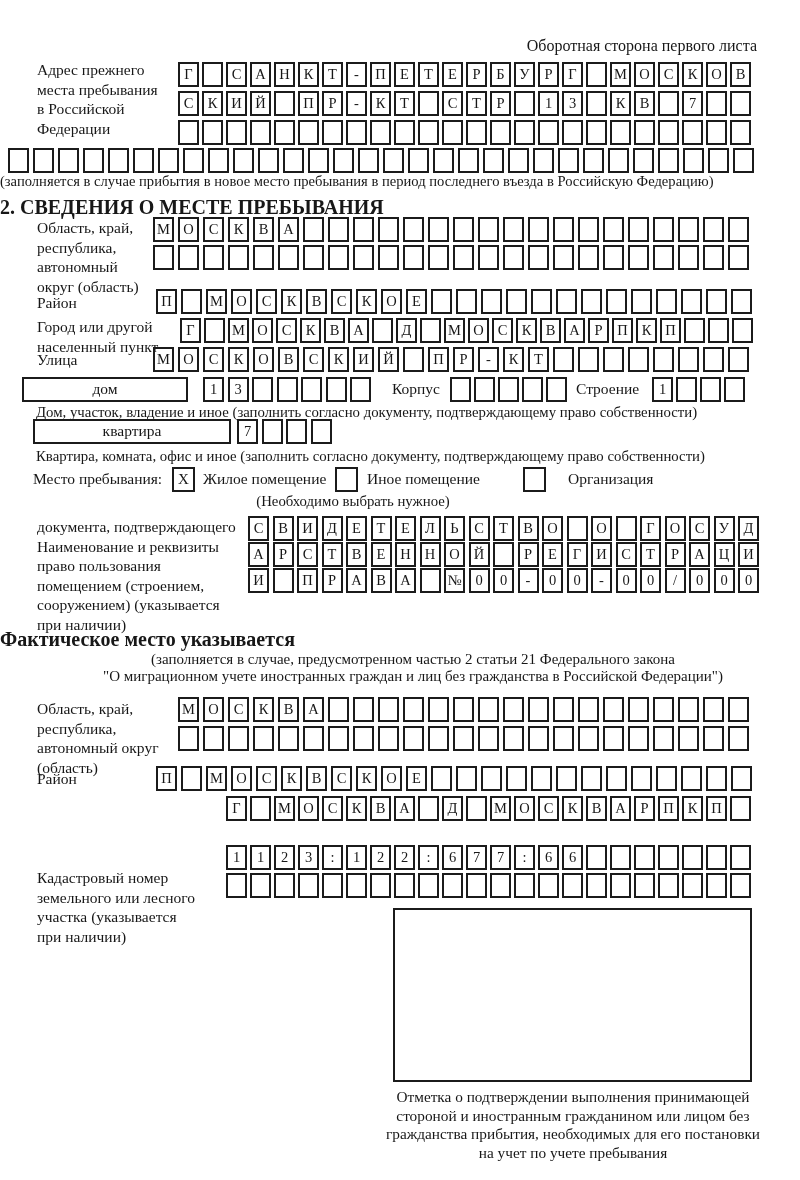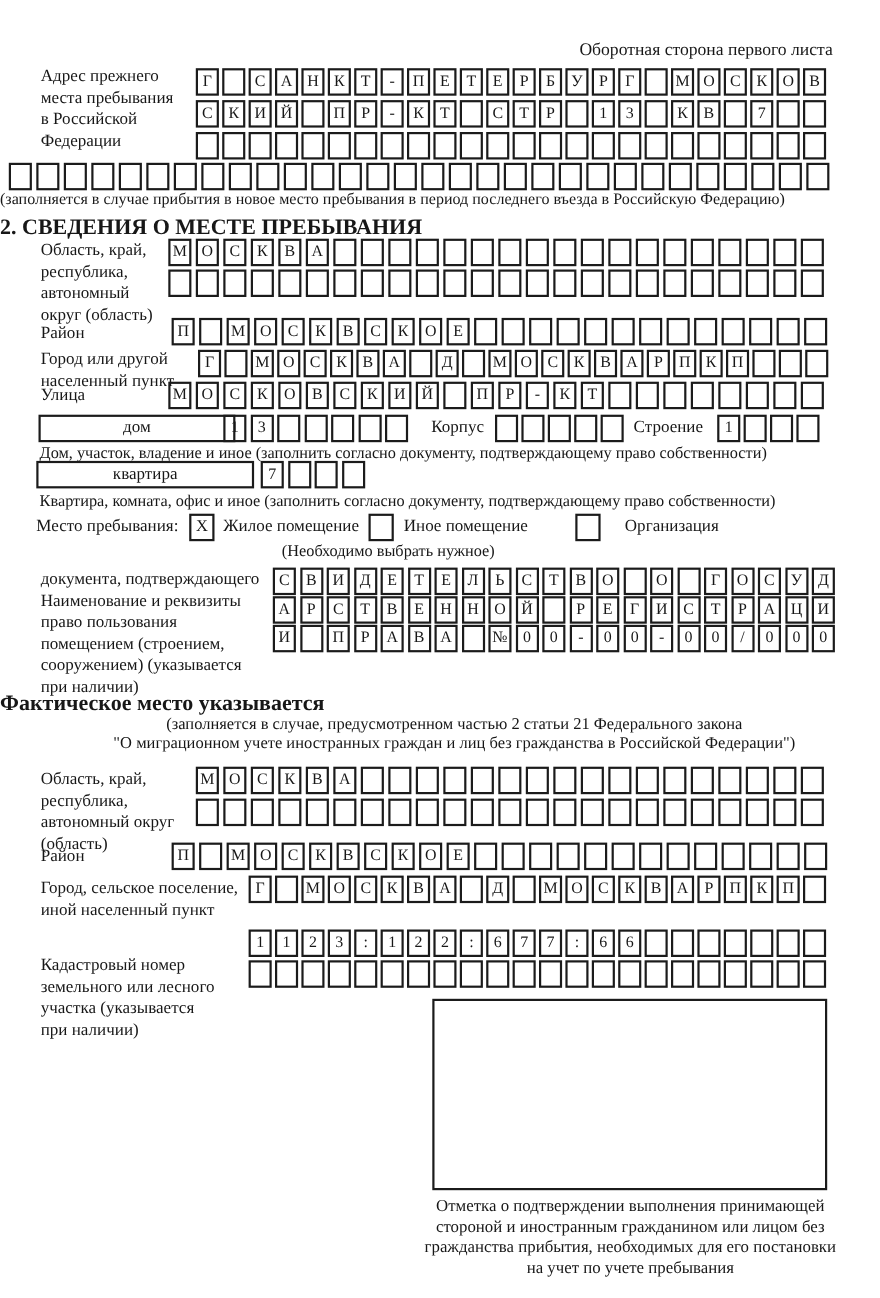--- a/index.html
+++ b/index.html
@@ -289,21 +289,21 @@
       <span class="cell"></span>
       <span class="cell"></span>
       <span class="cell"></span>
       <span class="cell"></span>
       <span class="cell"></span>
       <span class="cell"></span>
       <span class="cell"></span>
       <span class="cell"></span>
     </div>
 
-  <div class="wbox" style="left:35px;top:377px;width:179px">дом</div>
+  <div class="wbox" style="left:22px;top:377px;width:166px">дом</div>
   <div class="cr g35" style="left:203px;top:377px">
       <span class="cell">1</span>
       <span class="cell">3</span>
       <span class="cell"></span>
       <span class="cell"></span>
       <span class="cell"></span>
       <span class="cell"></span>
       <span class="cell"></span>
     </div>
   <div class="il" style="left:392px;top:380px">Корпус</div>
@@ -503,24 +503,20 @@
       <span class="cell"></span>
       <span class="cell"></span>
       <span class="cell"></span>
       <span class="cell"></span>
       <span class="cell"></span>
       <span class="cell"></span>
       <span class="cell"></span>
       <span class="cell"></span>
     </div>
 
-  <div class="lbl" style="left:37px;top:798px">
-      <div>Город, сельское поселение,</div>
-      <div>иной населенный пункт</div>
-    </div>
   <div class="cr g3" style="left:226px;top:796px">
       <span class="cell">Г</span>
       <span class="cell"></span>
       <span class="cell">М</span>
       <span class="cell">О</span>
       <span class="cell">С</span>
       <span class="cell">К</span>
       <span class="cell">В</span>
       <span class="cell">А</span>
       <span class="cell"></span>

